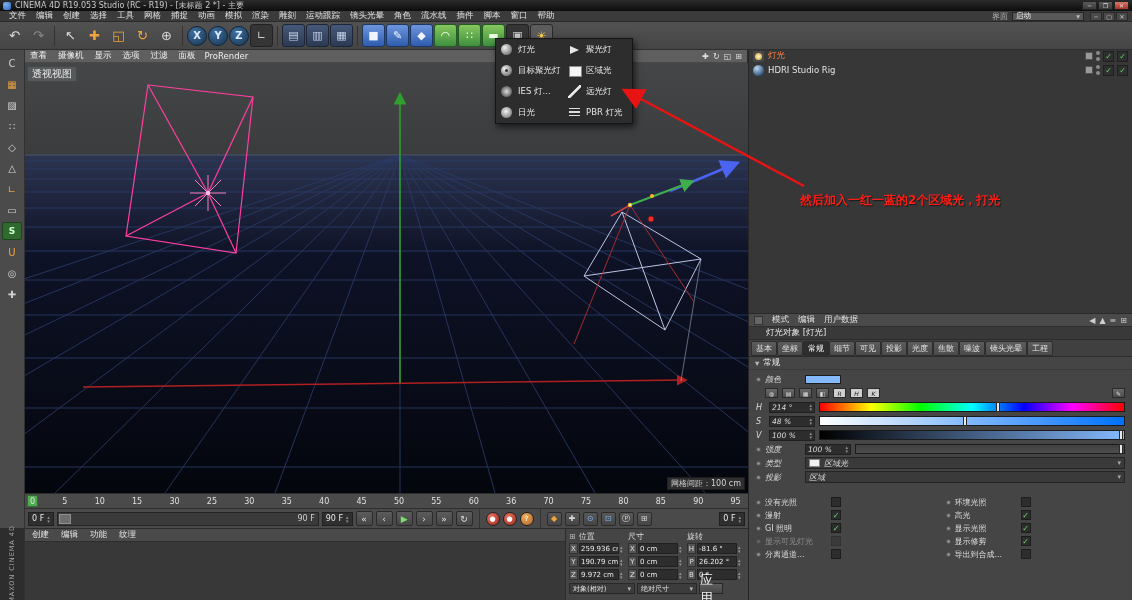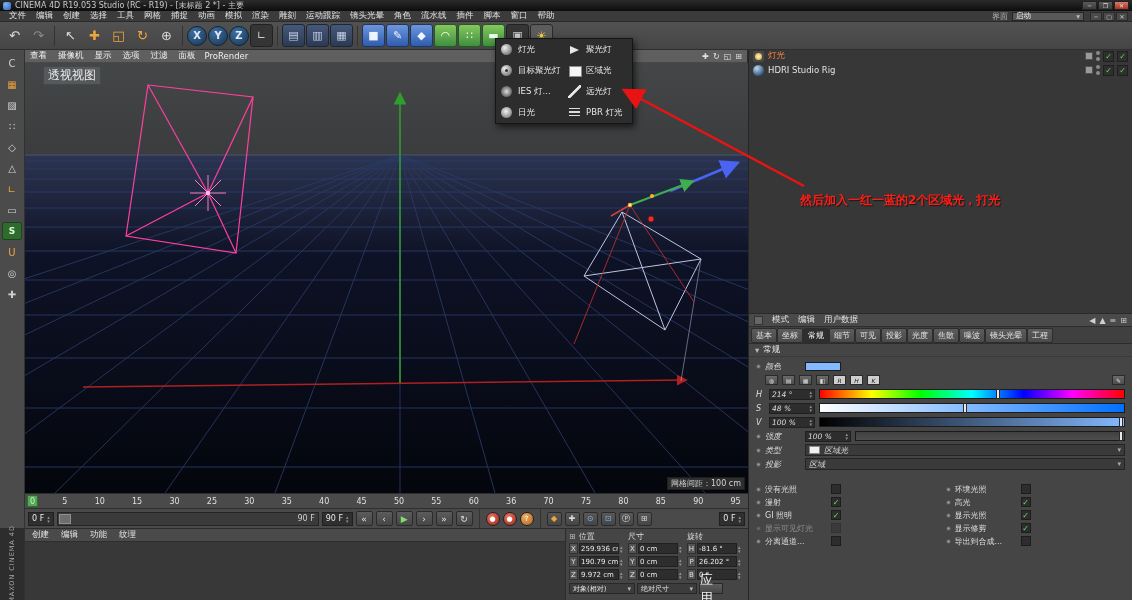--- a/index.html
+++ b/index.html
@@ -66,22 +66,22 @@
     letter-spacing:1px; color:#a8a8a8; white-space:nowrap;}
 
   
   #viewport { position:absolute; left:25px; top:50px; width:723px; height:443px;
     background:#3f4142; border-right:1px solid #2b2b2b;}
   .vp-menu { height:13px; background:#5f5f5f; border-bottom:1px solid #484848;
     display:flex; align-items:center; padding:0 5px; font-size:8.5px; color:#efefef;}
   .vp-menu .menus { display:flex; gap:11px; }
   .vpm.pro { margin-left:9px; }
   .vp-icons { margin-left:auto; display:flex; gap:4px; font-size:8px; color:#e0e0e0;}
-  .vp-label { position:absolute; left:18px; top:16px; background:#56595b; border:1px solid #44484a;
-    padding:0 4px; font-size:12px; color:#eaeaea;}
+  .vp-label { position:absolute; left:2px; top:16px; background:#56595b; border:1px solid #44484a;
+    padding:0 4px; font-size:10px; color:#eaeaea;}
   svg.scene { position:absolute; left:0; top:13px; display:block;}
   .grid-chip { position:absolute; right:2px; bottom:3px; background:#2e2e2e;
     border:1px solid #1e1e1e; padding:0 3px; font-size:8px; color:#d2d2d2;}
 
   
   #light-menu { position:absolute; left:495px; top:38px; width:138px; background:#2d2d2d;
     border:1px solid #151515; box-shadow:2px 3px 7px rgba(0,0,0,.65); display:flex; z-index:40;}
   .lm-col { width:50%; }
   .lm-item { height:21px; display:flex; align-items:center; gap:5px; padding:0 4px;
     font-size:8.5px; color:#e6e6e6; white-space:nowrap;}
@@ -717,20 +717,24 @@
         <span>编辑</span>
         <span>用户数据</span>
       </div>
     <span class="right">
       <span>◀</span>
       <span>▲</span>
       <span>≡</span>
       <span>⊞</span>
     </span>
   </div>
+  <div class="am-title">
+    <span class="sq" style="width:8px;height:8px"></span>
+    <span>灯光对象 [灯光]</span>
+  </div>
   <div class="am-tabs">
 
   <span class="am-tab">基本</span>
       <span class="am-tab">坐标</span>
       <span class="am-tab on">常规</span>
       <span class="am-tab">细节</span>
       <span class="am-tab">可见</span>
       <span class="am-tab">投影</span>
       <span class="am-tab">光度</span>
       <span class="am-tab">焦散</span>

